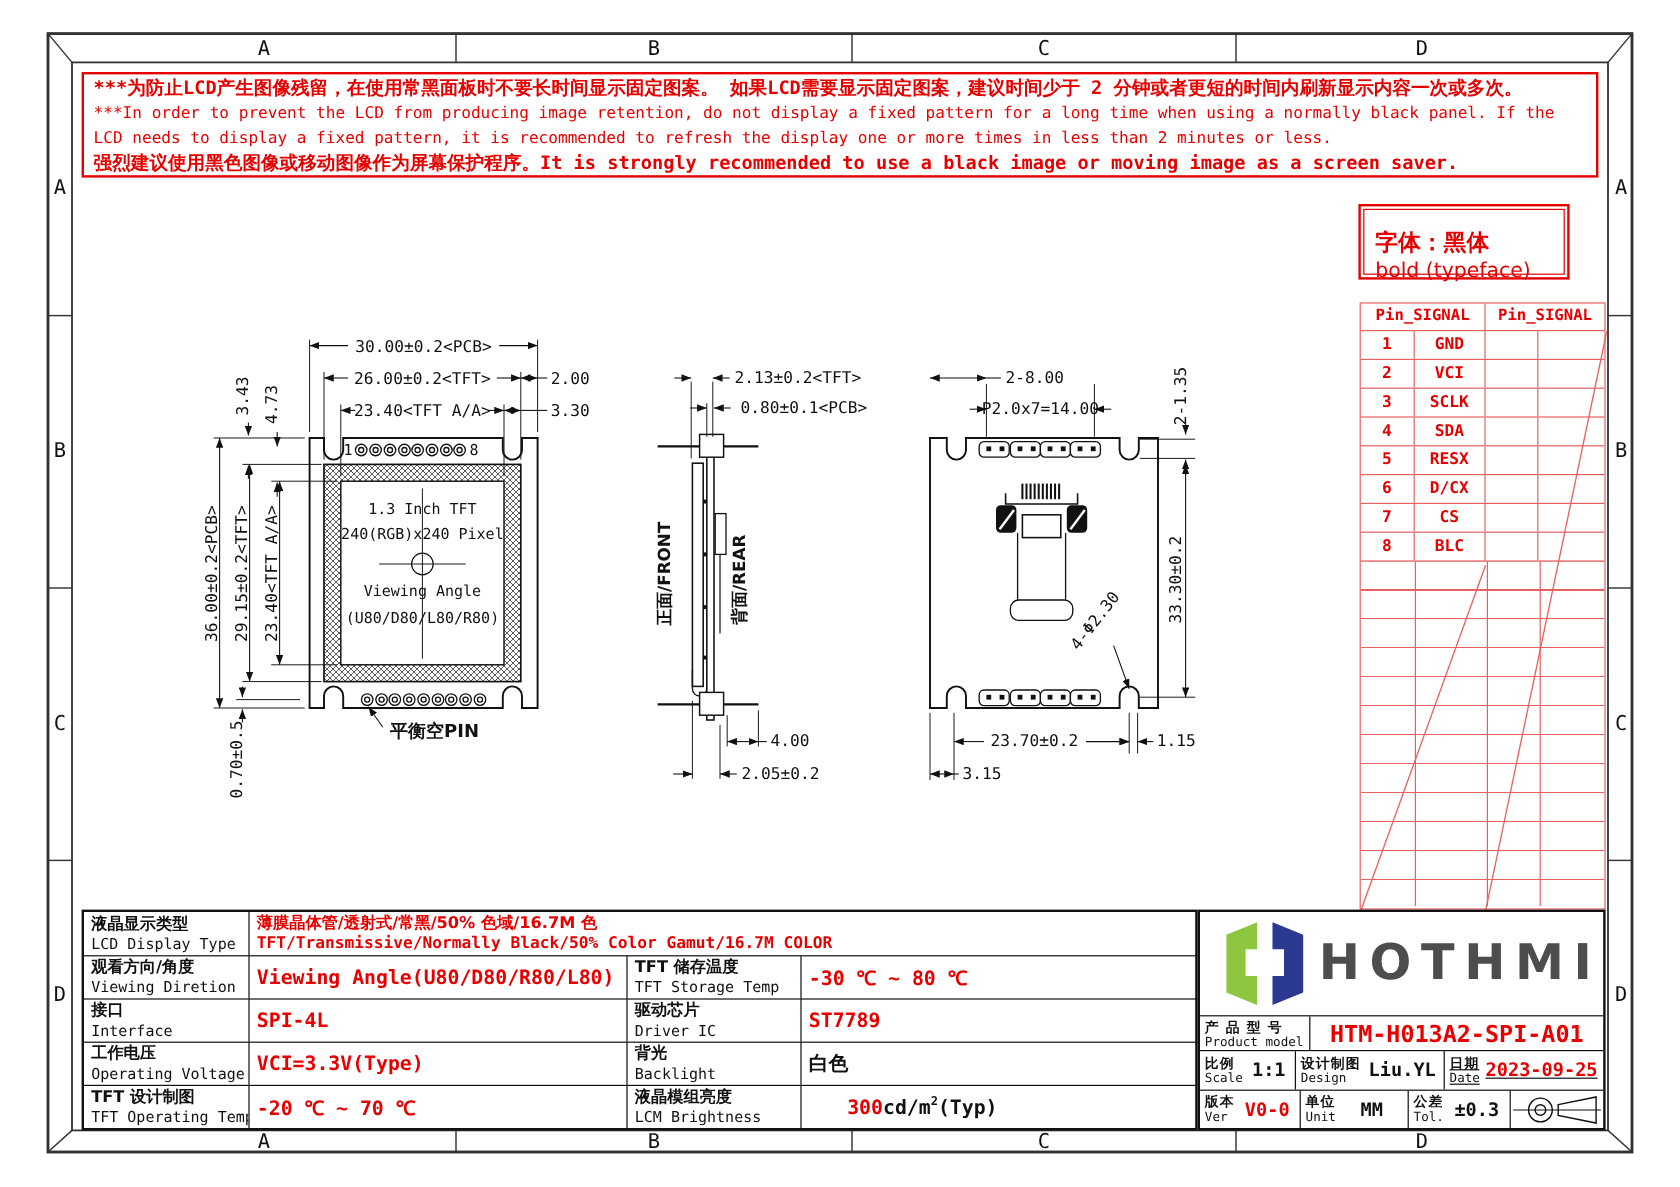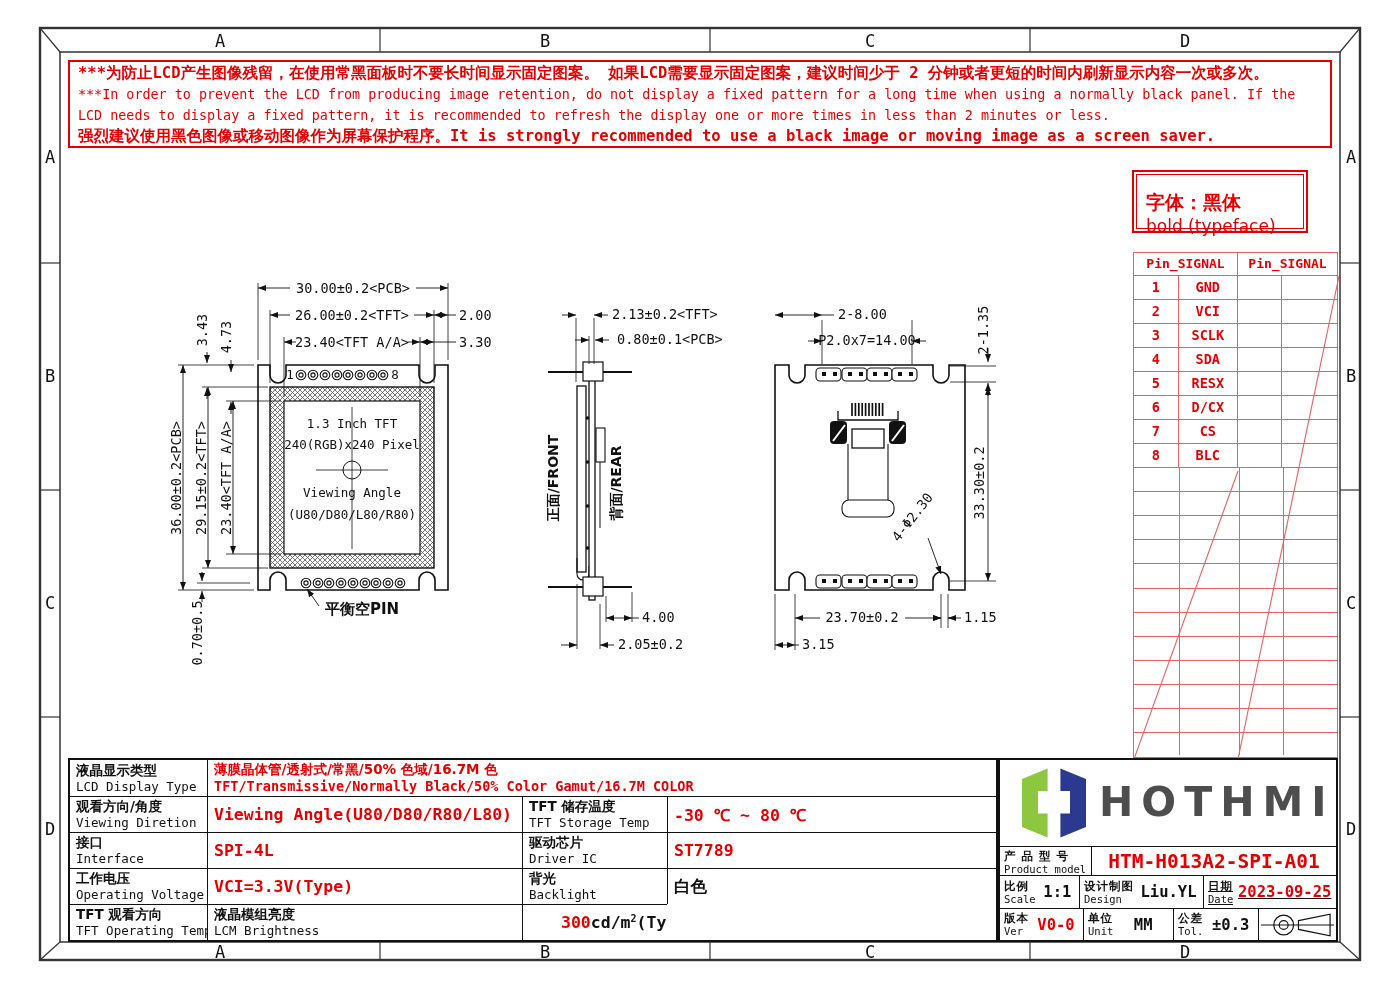--- a/index.html
+++ b/index.html
@@ -505,23 +505,26 @@
     </div>
   <div class="sc">
     <div class="zh">背光</div>
     <div class="en">Backlight</div>
   </div>
   <div class="sc sv">
       <div class="big blk zhv">白色</div>
     </div>
 
   <div class="sc nl">
-    <div class="zh">TFT 观看方向</div>
+    <div class="zh">TFT 设计制图</div>
     <div class="en">TFT Operating Temp</div>
   </div>
+  <div class="sc sv">
+      <div class="big">-20 ℃ ~ 70 ℃</div>
+    </div>
   <div class="sc">
     <div class="zh">液晶模组亮度</div>
     <div class="en">LCM Brightness</div>
   </div>
   <div class="sc sv">
     <div class="brt">
       <span style="color:var(--red);">300</span>
         <span> cd/m</span>
         <sup>2</sup>
         <span> (Typ)</span>

